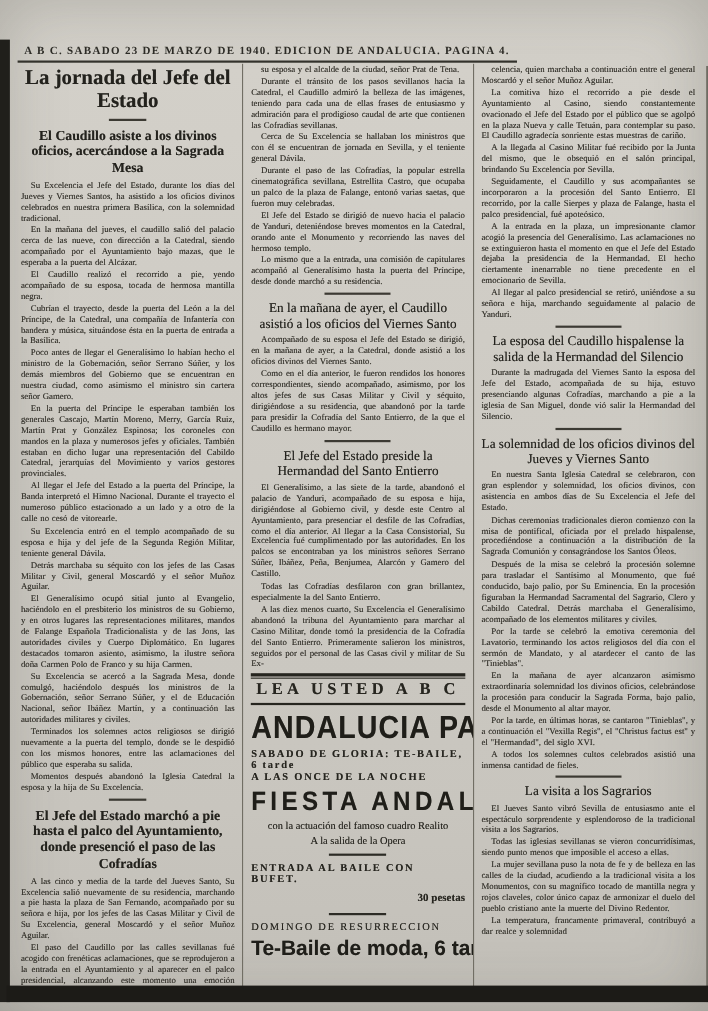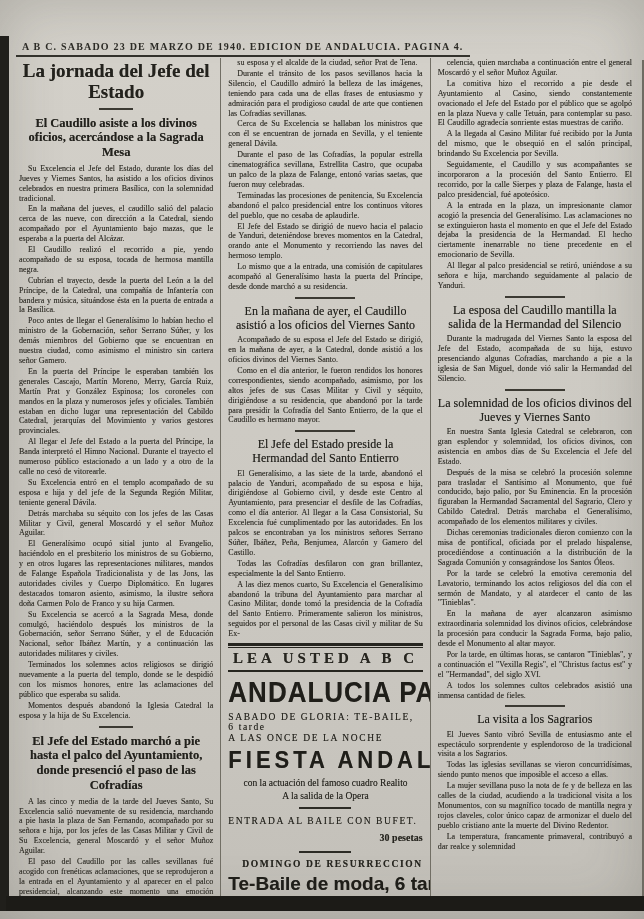--- a/index.html
+++ b/index.html
@@ -57,31 +57,31 @@
   .ad-lea {
     text-align:center; font-weight:bold; font-size:15px; letter-spacing:4px;
     color:#26251f; margin:2px 0;
   }
   .ad-title {
     font-family:"Liberation Sans","DejaVu Sans",sans-serif;
     font-weight:bold; font-size:26px; letter-spacing:1px; text-align:center;
     color:#1f1e19; transform:scaleY(1.12); transform-origin:top; margin:2px 0 6px 0;
     white-space:nowrap;
   }
-  .ad-caps { font-weight:normal; font-size:9.5px; letter-spacing:1.6px; color:#26251f; margin:1px 0; }
+  .ad-caps { font-weight:bold; font-size:9.5px; letter-spacing:1.6px; color:#26251f; margin:1px 0; }
   .ad-title2 {
     font-family:"Liberation Sans","DejaVu Sans",sans-serif;
     font-weight:bold; font-size:22px; letter-spacing:4px; text-align:center;
     color:#1f1e19; transform:scaleY(1.1); margin:4px 0 5px 0; white-space:nowrap;
   }
   .ad-center { text-align:center; font-size:9.5px; color:#26251f; margin:3px 0; }
   .ad-dash { width:52px; border-top:2px solid #2c2b25; margin:6px auto; }
   .ad-row { display:flex; justify-content:space-between; align-items:baseline; }
   .ad-price { font-weight:bold; font-size:10px; color:#26251f; }
-  .ad-caps-center { text-align:right; font-weight:bold; font-size:9.5px; letter-spacing:1.6px; color:#26251f; margin:4px 0; }
+  .ad-caps-center { text-align:left; font-weight:normal; font-size:9.5px; letter-spacing:1.6px; color:#26251f; margin:4px 0; }
   .ad-bigline {
     font-family:"Liberation Sans","DejaVu Sans",sans-serif;
     font-weight:bold; font-size:19px; text-align:center; color:#1f1e19;
     white-space:nowrap; margin-top:2px;
   }
   .section-sep { width:60px; border-top:2px solid #3c3a33; margin:5px auto; }
 </style>
 </head>
 <body>
 
@@ -116,24 +116,23 @@
       <h2 class="subhead">El Jefe del Estado marchó a pie hasta el palco del Ayuntamiento, donde presenció el paso de las Cofradías</h2>
       <div>
           <p class="para">A las cinco y media de la tarde del Jueves Santo, Su Excelencia salió nuevamente de su residencia, marchando a pie hasta la plaza de San Fernando, acompañado por su señora e hija, por los jefes de las Casas Militar y Civil de Su Excelencia, general Moscardó y el señor Muñoz Aguilar.</p>
           <p class="para">El paso del Caudillo por las calles sevillanas fué acogido con frenéticas aclamaciones, que se reprodujeron a la entrada en el Ayuntamiento y al aparecer en el palco presidencial, alcanzando este momento una emoción indescriptible.</p>
         </div>
     </div>
 
     <div class="col">
       <div>
           <p class="para">su esposa y el alcalde de la ciudad, señor Prat de Tena.</p>
-          <p class="para">Durante el tránsito de los pasos sevillanos hacia la Silencio, el Caudillo admiró la belleza de las imágenes, teniendo para cada una de ellas frases de entusiasmo y admiración para el prodigioso caudal de arte que contienen las Cofradías sevillanas.</p>
+          <p class="para">Durante el tránsito de los pasos sevillanos hacia la Catedral, el Caudillo admiró la belleza de las imágenes, teniendo para cada una de ellas frases de entusiasmo y admiración para el prodigioso caudal de arte que contienen las Cofradías sevillanas.</p>
           <p class="para">Cerca de Su Excelencia se hallaban los ministros que con él se encuentran de jornada en Sevilla, y el teniente general Dávila.</p>
           <p class="para">Durante el paso de las Cofradías, la popular estrella cinematográfica sevillana, Estrellita Castro, que ocupaba un palco de la plaza de Falange, entonó varias saetas, que fueron muy celebradas.</p>
-          <p class="para">Terminadas las procesiones de penitencia, Su Excelencia abandonó el palco presidencial entre los continuos vítores del pueblo, que no cesaba de aplaudirle.</p>
           <p class="para">El Jefe del Estado se dirigió de nuevo hacia el palacio de Yanduri, deteniéndose breves momentos en la Catedral, orando ante el Monumento y recorriendo las naves del hermoso templo.</p>
           <p class="para">Lo mismo que a la entrada, una comisión de capitulares acompañó al Generalísimo hasta la puerta del Príncipe, desde donde marchó a su residencia.</p>
         </div>
       <div class="section-sep"></div>
       <h2 class="subhead-sm">En la mañana de ayer, el Caudillo asistió a los oficios del Viernes Santo</h2>
       <div>
           <p class="para">Acompañado de su esposa el Jefe del Estado se dirigió, en la mañana de ayer, a la Catedral, donde asistió a los oficios divinos del Viernes Santo.</p>
           <p class="para">Como en el día anterior, le fueron rendidos los honores correspondientes, siendo acompañado, asimismo, por los altos jefes de sus Casas Militar y Civil y séquito, dirigiéndose a su residencia, que abandonó por la tarde para presidir la Cofradía del Santo Entierro, de la que el Caudillo es hermano mayor.</p>
         </div>
       <div class="section-sep"></div>
@@ -170,30 +169,30 @@
     <div class="col">
       <div>
           <p class="para">celencia, quien marchaba a continuación entre el general Moscardó y el señor Muñoz Aguilar.</p>
           <p class="para">La comitiva hizo el recorrido a pie desde el Ayuntamiento al Casino, siendo constantemente ovacionado el Jefe del Estado por el público que se agolpó en la plaza Nueva y calle Tetuán, para contemplar su paso. El Caudillo agradecía sonriente estas muestras de cariño.</p>
           <p class="para">A la llegada al Casino Militar fué recibido por la Junta del mismo, que le obsequió en el salón principal, brindando Su Excelencia por Sevilla.</p>
           <p class="para">Seguidamente, el Caudillo y sus acompañantes se incorporaron a la procesión del Santo Entierro. El recorrido, por la calle Sierpes y plaza de Falange, hasta el palco presidencial, fué apoteósico.</p>
           <p class="para">A la entrada en la plaza, un impresionante clamor acogió la presencia del Generalísimo. Las aclamaciones no se extinguieron hasta el momento en que el Jefe del Estado dejaba la presidencia de la Hermandad. El hecho ciertamente inenarrable no tiene precedente en el emocionario de Sevilla.</p>
           <p class="para">Al llegar al palco presidencial se retiró, uniéndose a su señora e hija, marchando seguidamente al palacio de Yanduri.</p>
         </div>
       <div class="section-sep"></div>
-      <h2 class="subhead-sm">La esposa del Caudillo mantilla la salida de la Hermandad del Silencio</h2>
+      <h2 class="subhead-sm">La esposa del Caudillo hispalense la salida de la Hermandad del Silencio</h2>
       <div>
           <p class="para">Durante la madrugada del Viernes Santo la esposa del Jefe del Estado, acompañada de su hija, estuvo presenciando algunas Cofradías, marchando a pie a la iglesia de San Miguel, donde vió salir la Hermandad del Silencio.</p>
         </div>
       <div class="section-sep"></div>
       <h2 class="subhead-sm">La solemnidad de los oficios divinos del Jueves y Viernes Santo</h2>
       <div>
           <p class="para">En nuestra Santa Iglesia Catedral se celebraron, con gran esplendor y solemnidad, los oficios divinos, con asistencia en ambos días de Su Excelencia el Jefe del Estado.</p>
+          <p class="para">Dichas ceremonias tradicionales dieron comienzo con la misa de pontifical, oficiada por el prelado hispalense, procediéndose a continuación a la distribución de la Sagrada Comunión y consagrándose los Santos Óleos.</p>
           <p class="para">Después de la misa se celebró la procesión solemne para trasladar el Santísimo al Monumento, que fué conducido, bajo palio, por Su Eminencia. En la procesión figuraban la Hermandad Sacramental del Sagrario, Clero y Cabildo Catedral. Detrás marchaba el Generalísimo, acompañado de los elementos militares y civiles.</p>
-          <p class="para">Dichas ceremonias tradicionales dieron comienzo con la misa de pontifical, oficiada por el prelado hispalense, procediéndose a continuación a la distribución de la Sagrada Comunión y consagrándose los Santos Óleos.</p>
           <p class="para">Por la tarde se celebró la emotiva ceremonia del Lavatorio, terminando los actos religiosos del día con el sermón de Mandato, y al atardecer el canto de las "Tinieblas".</p>
           <p class="para">En la mañana de ayer alcanzaron asimismo extraordinaria solemnidad los divinos oficios, celebrándose la procesión para conducir la Sagrada Forma, bajo palio, desde el Monumento al altar mayor.</p>
           <p class="para">Por la tarde, en últimas horas, se cantaron "Tinieblas", y a continuación el "Vexilla Regis", el "Christus factus est" y el "Hermandad", del siglo XVI.</p>
           <p class="para">A todos los solemnes cultos celebrados asistió una inmensa cantidad de fieles.</p>
         </div>
       <div class="section-sep"></div>
       <h2 class="subhead-sm">La visita a los Sagrarios</h2>
       <div>
           <p class="para">El Jueves Santo vibró Sevilla de entusiasmo ante el espectáculo sorprendente y esplendoroso de la tradicional visita a los Sagrarios.</p>
           <p class="para">Todas las iglesias sevillanas se vieron concurridísimas, siendo punto menos que imposible el acceso a ellas.</p>

